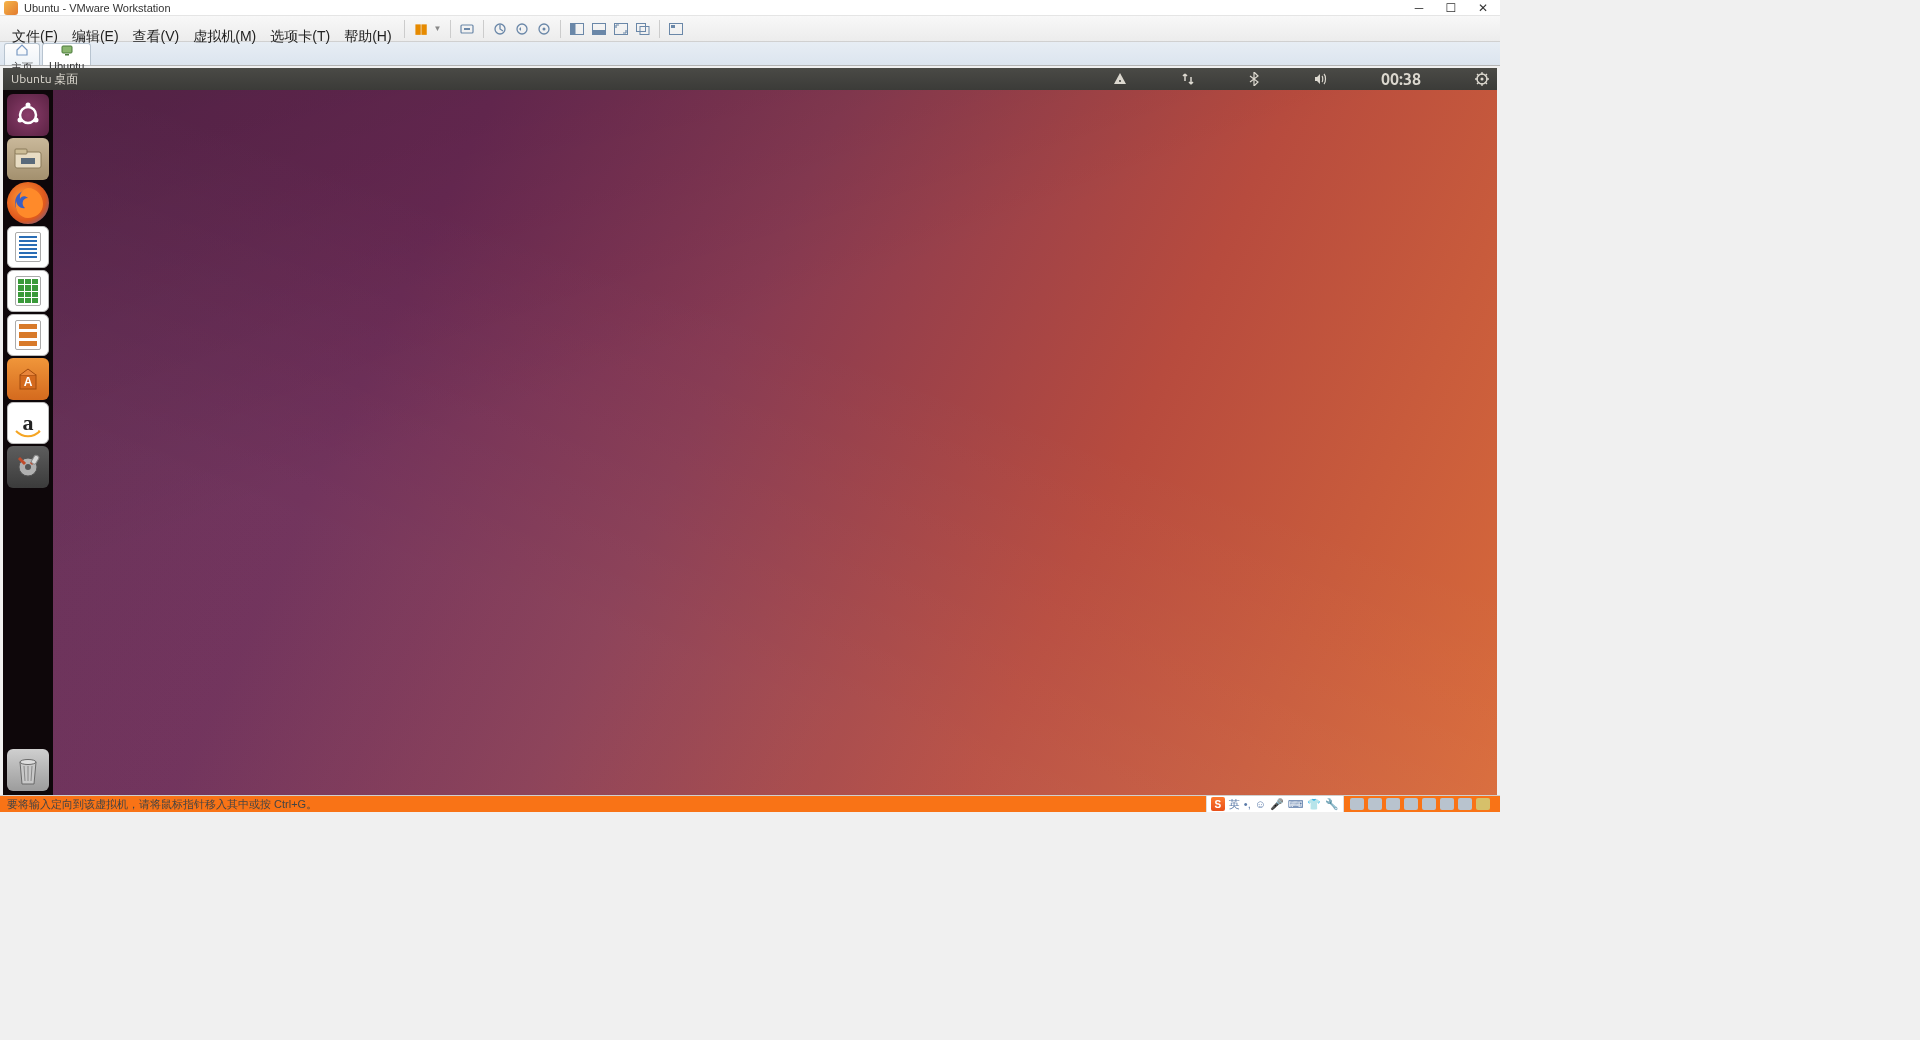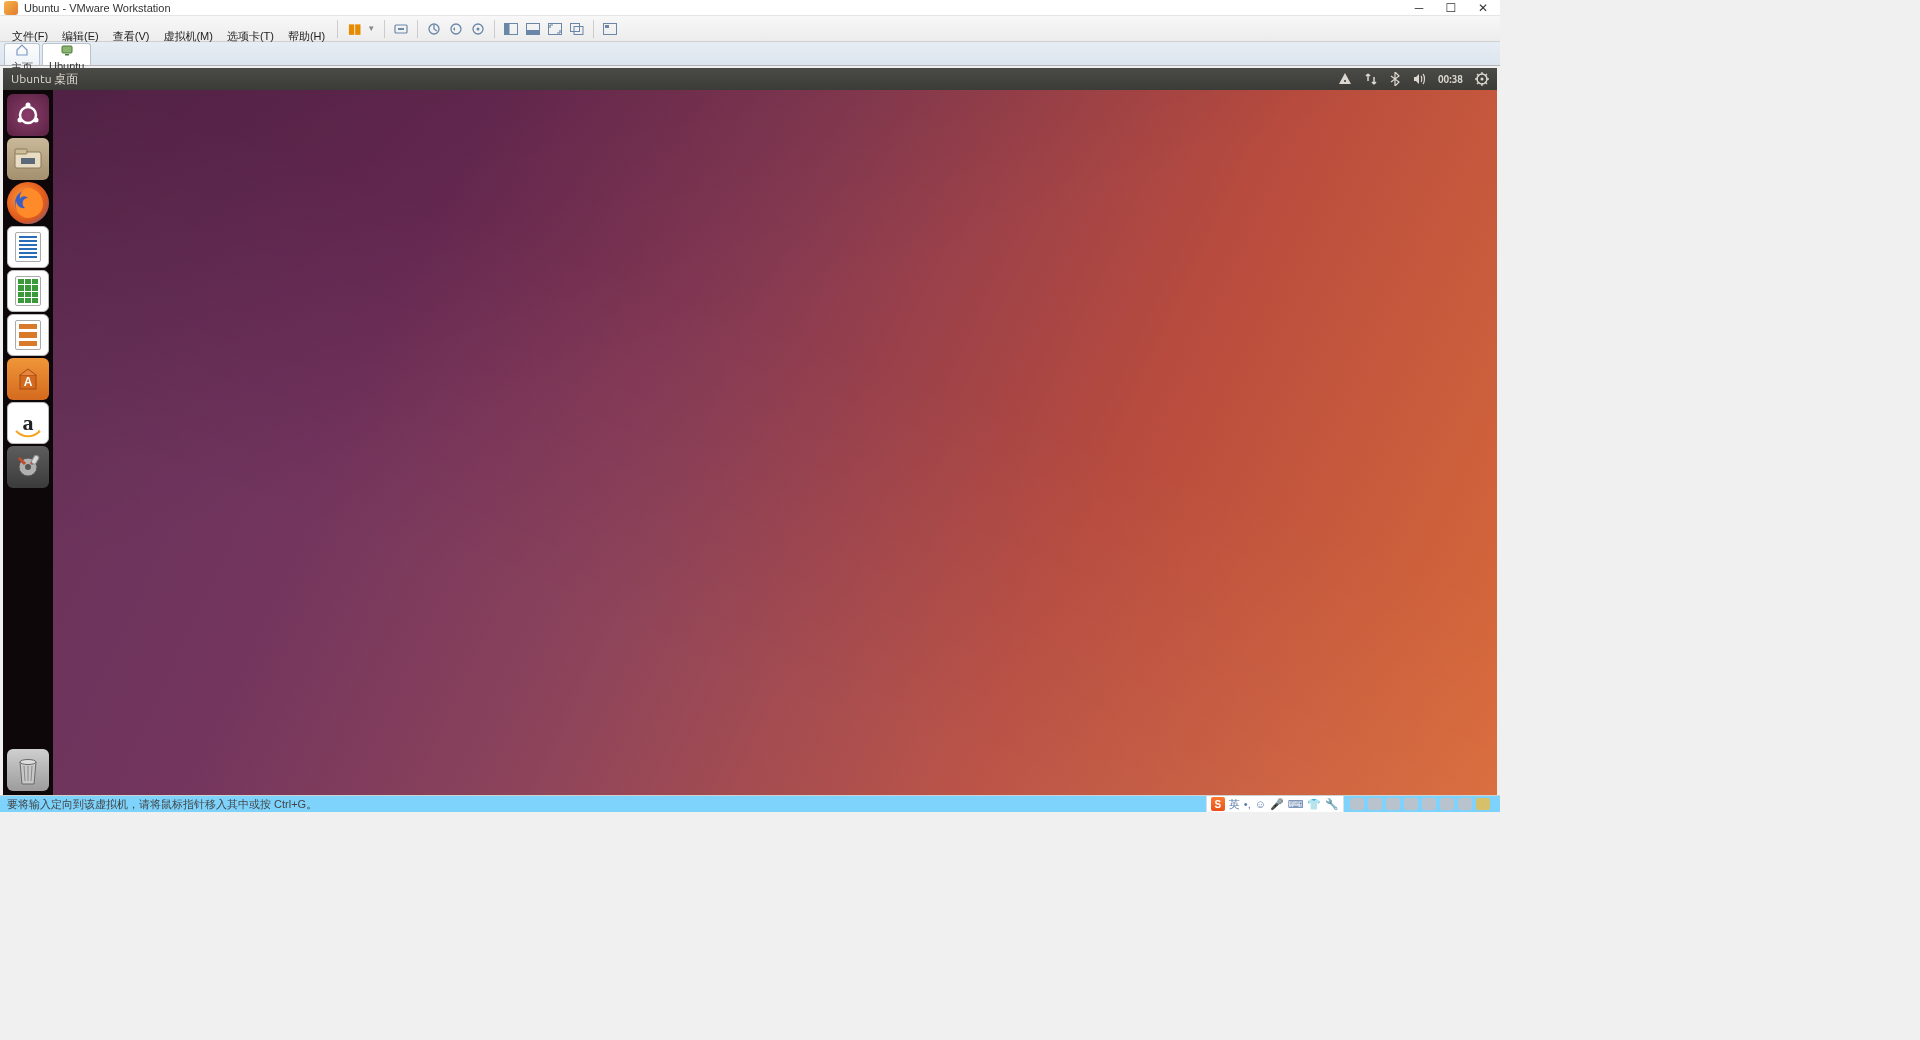--- a/index.html
+++ b/index.html
@@ -38,21 +38,21 @@
   height: 26px;
   background: linear-gradient(#f8f8f8,#ececec);
   display: flex;
   align-items: center;
   padding: 0 6px;
   gap: 2px;
   border-bottom: 1px solid #d0d0d0;
 }
 .menubar .menu-item {
   padding: 2px 6px;
-  font-size: 11px;
+  font-size: 14px;
   color: #222;
   cursor: pointer;
   margin-top: 16px;
 }
 .menubar .sep { width: 1px; height: 18px; background: #ccc; margin: 0 4px; }
 .menubar .tb-btn {
   width: 20px; height: 20px;
   display: flex; align-items: center; justify-content: center;
   cursor: pointer; color: #555;
   border-radius: 2px;
@@ -104,21 +104,21 @@
   color: #dfdbd2;
   display: flex;
   align-items: center;
   padding: 0 8px;
   font-size: 12px;
   font-family: "Ubuntu", "Segoe UI", sans-serif;
   font-weight:bold;
 }
 .ubuntu-panel .panel-left { font-weight: normal; }
 .ubuntu-panel .panel-right { margin-left: auto; display: flex; align-items: center; gap: 12px; }
-.ubuntu-panel .ind { cursor: pointer; font-size: 10px; color:#dcd8cf; }
+.ubuntu-panel .ind { cursor: pointer; font-size: 16px; color:#dcd8cf;margin-left:42px; }
 
 
 .ubuntu-desktop {
   position: absolute;
   top: 22px; bottom: 0; left: 0; right: 0;
   display: flex;
 }
 .launcher {
   width: 50px;
   background: rgba(40,20,30,0.35);
@@ -165,21 +165,21 @@
   background:
     linear-gradient(160deg, rgba(0,0,0,0.15) 0%, rgba(0,0,0,0) 40%),
     linear-gradient( 20deg, rgba(255,255,255,0.05) 30%, rgba(255,255,255,0) 60%);
 }
 
 
 .statusbar {
   position: absolute;
   left: 0; right: 0; bottom: 0;
   height: 17px;
-  background: #7dd3fc;
+  background: #f97316;
   border-top: 1px solid #d0d0d0;
   display: flex;
   align-items: center;
   font-size: 11px;
   color: #444;
   padding: 0 4px;
 }
 .statusbar .status-text { flex: 1; padding-left: 3px; }
 .statusbar .ime {
   display: flex; align-items: center; gap: 4px;

